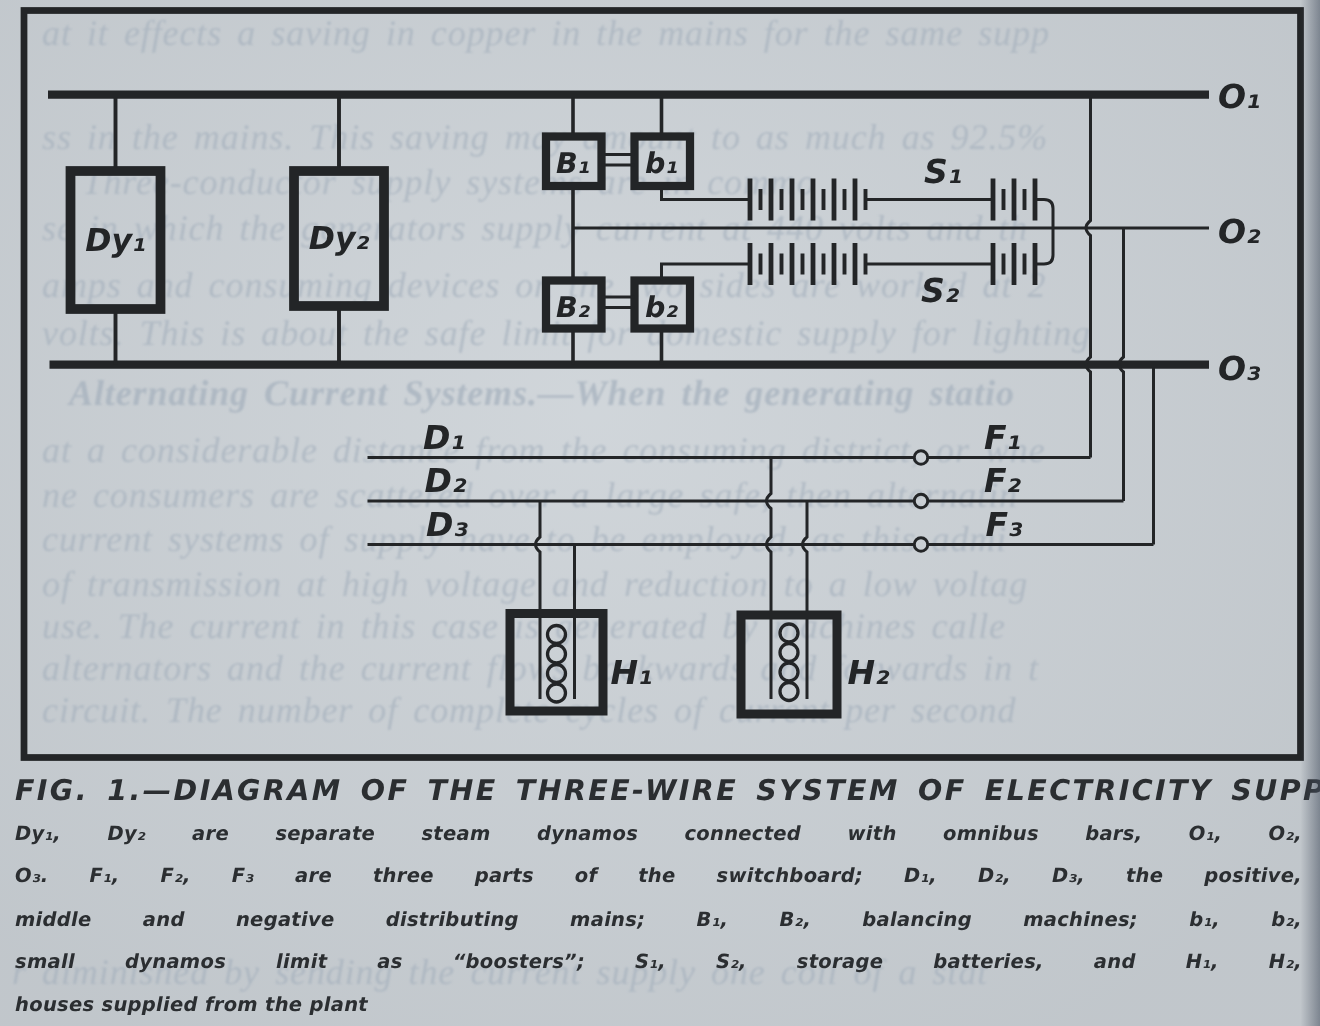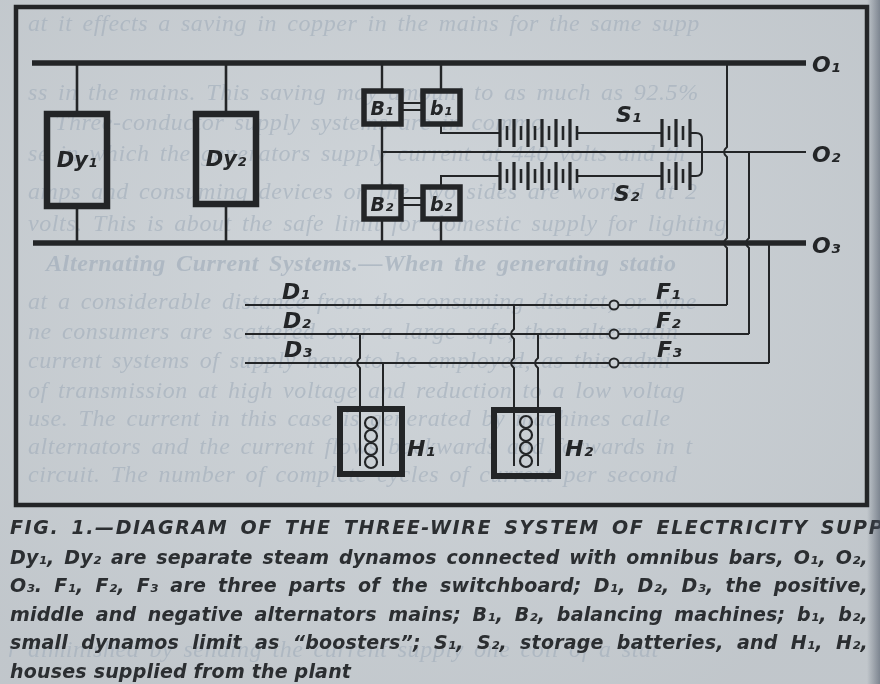--- a/index.html
+++ b/index.html
@@ -16,21 +16,21 @@
   .bleed-line.bold{font-weight:bold;opacity:.68;}
   
   .diagram{position:absolute;left:0;top:0;z-index:2;}
   .diagram text{font-family:"DejaVu Sans",sans-serif;font-weight:700;
       fill:var(--ink,#222426);}
   
   .caption{position:absolute;left:10px;top:516px;width:858px;z-index:3;
       color:var(--caption,#2b2e31);}
   .caption-heading{font-size:19px;font-weight:700;letter-spacing:1.6px;
       word-spacing:4px;white-space:nowrap;margin-bottom:5px;}
-  .caption-line{font-size:19px;font-weight:700;line-height:28.4px;
+  .caption-line{font-size:13px;font-weight:700;line-height:28.4px;
       letter-spacing:.2px;text-align:justify;text-align-last:justify;}
   .caption-line.last{text-align:right;text-align-last:left;}
   .gutter-shadow{position:absolute;top:0;right:0;width:13px;height:100%;z-index:4;
       background:linear-gradient(to right, rgba(80,90,104,0), rgba(70,80,96,.55));}
 </style>
 </head>
 <body>
 
 <div class="page">
 
@@ -143,19 +143,19 @@
       <text x="441" y="115">b₁</text>
       <text x="382" y="211">B₂</text>
       <text x="441" y="211">b₂</text>
     </g>
   </svg>
 
   <div class="caption">
     <div class="caption-heading">FIG. 1.—DIAGRAM OF THE THREE-WIRE SYSTEM OF ELECTRICITY SUPPLY</div>
     <div class="caption-line">Dy₁, Dy₂ are separate steam dynamos connected with omnibus bars, O₁, O₂,</div>
     <div class="caption-line">O₃.  F₁, F₂, F₃ are three parts of the switchboard; D₁, D₂, D₃, the positive,</div>
-    <div class="caption-line">middle and negative alternators mains; B₁, B₂, balancing machines; b₁, b₂,</div>
+    <div class="caption-line">middle and negative distributing mains; B₁, B₂, balancing machines; b₁, b₂,</div>
     <div class="caption-line">small dynamos limit as “boosters”; S₁, S₂, storage batteries, and H₁, H₂,</div>
     <div class="caption-line last">houses supplied from the plant</div>
   </div>
 
   <div class="gutter-shadow"></div>
 </div>
 
 </body></html>

